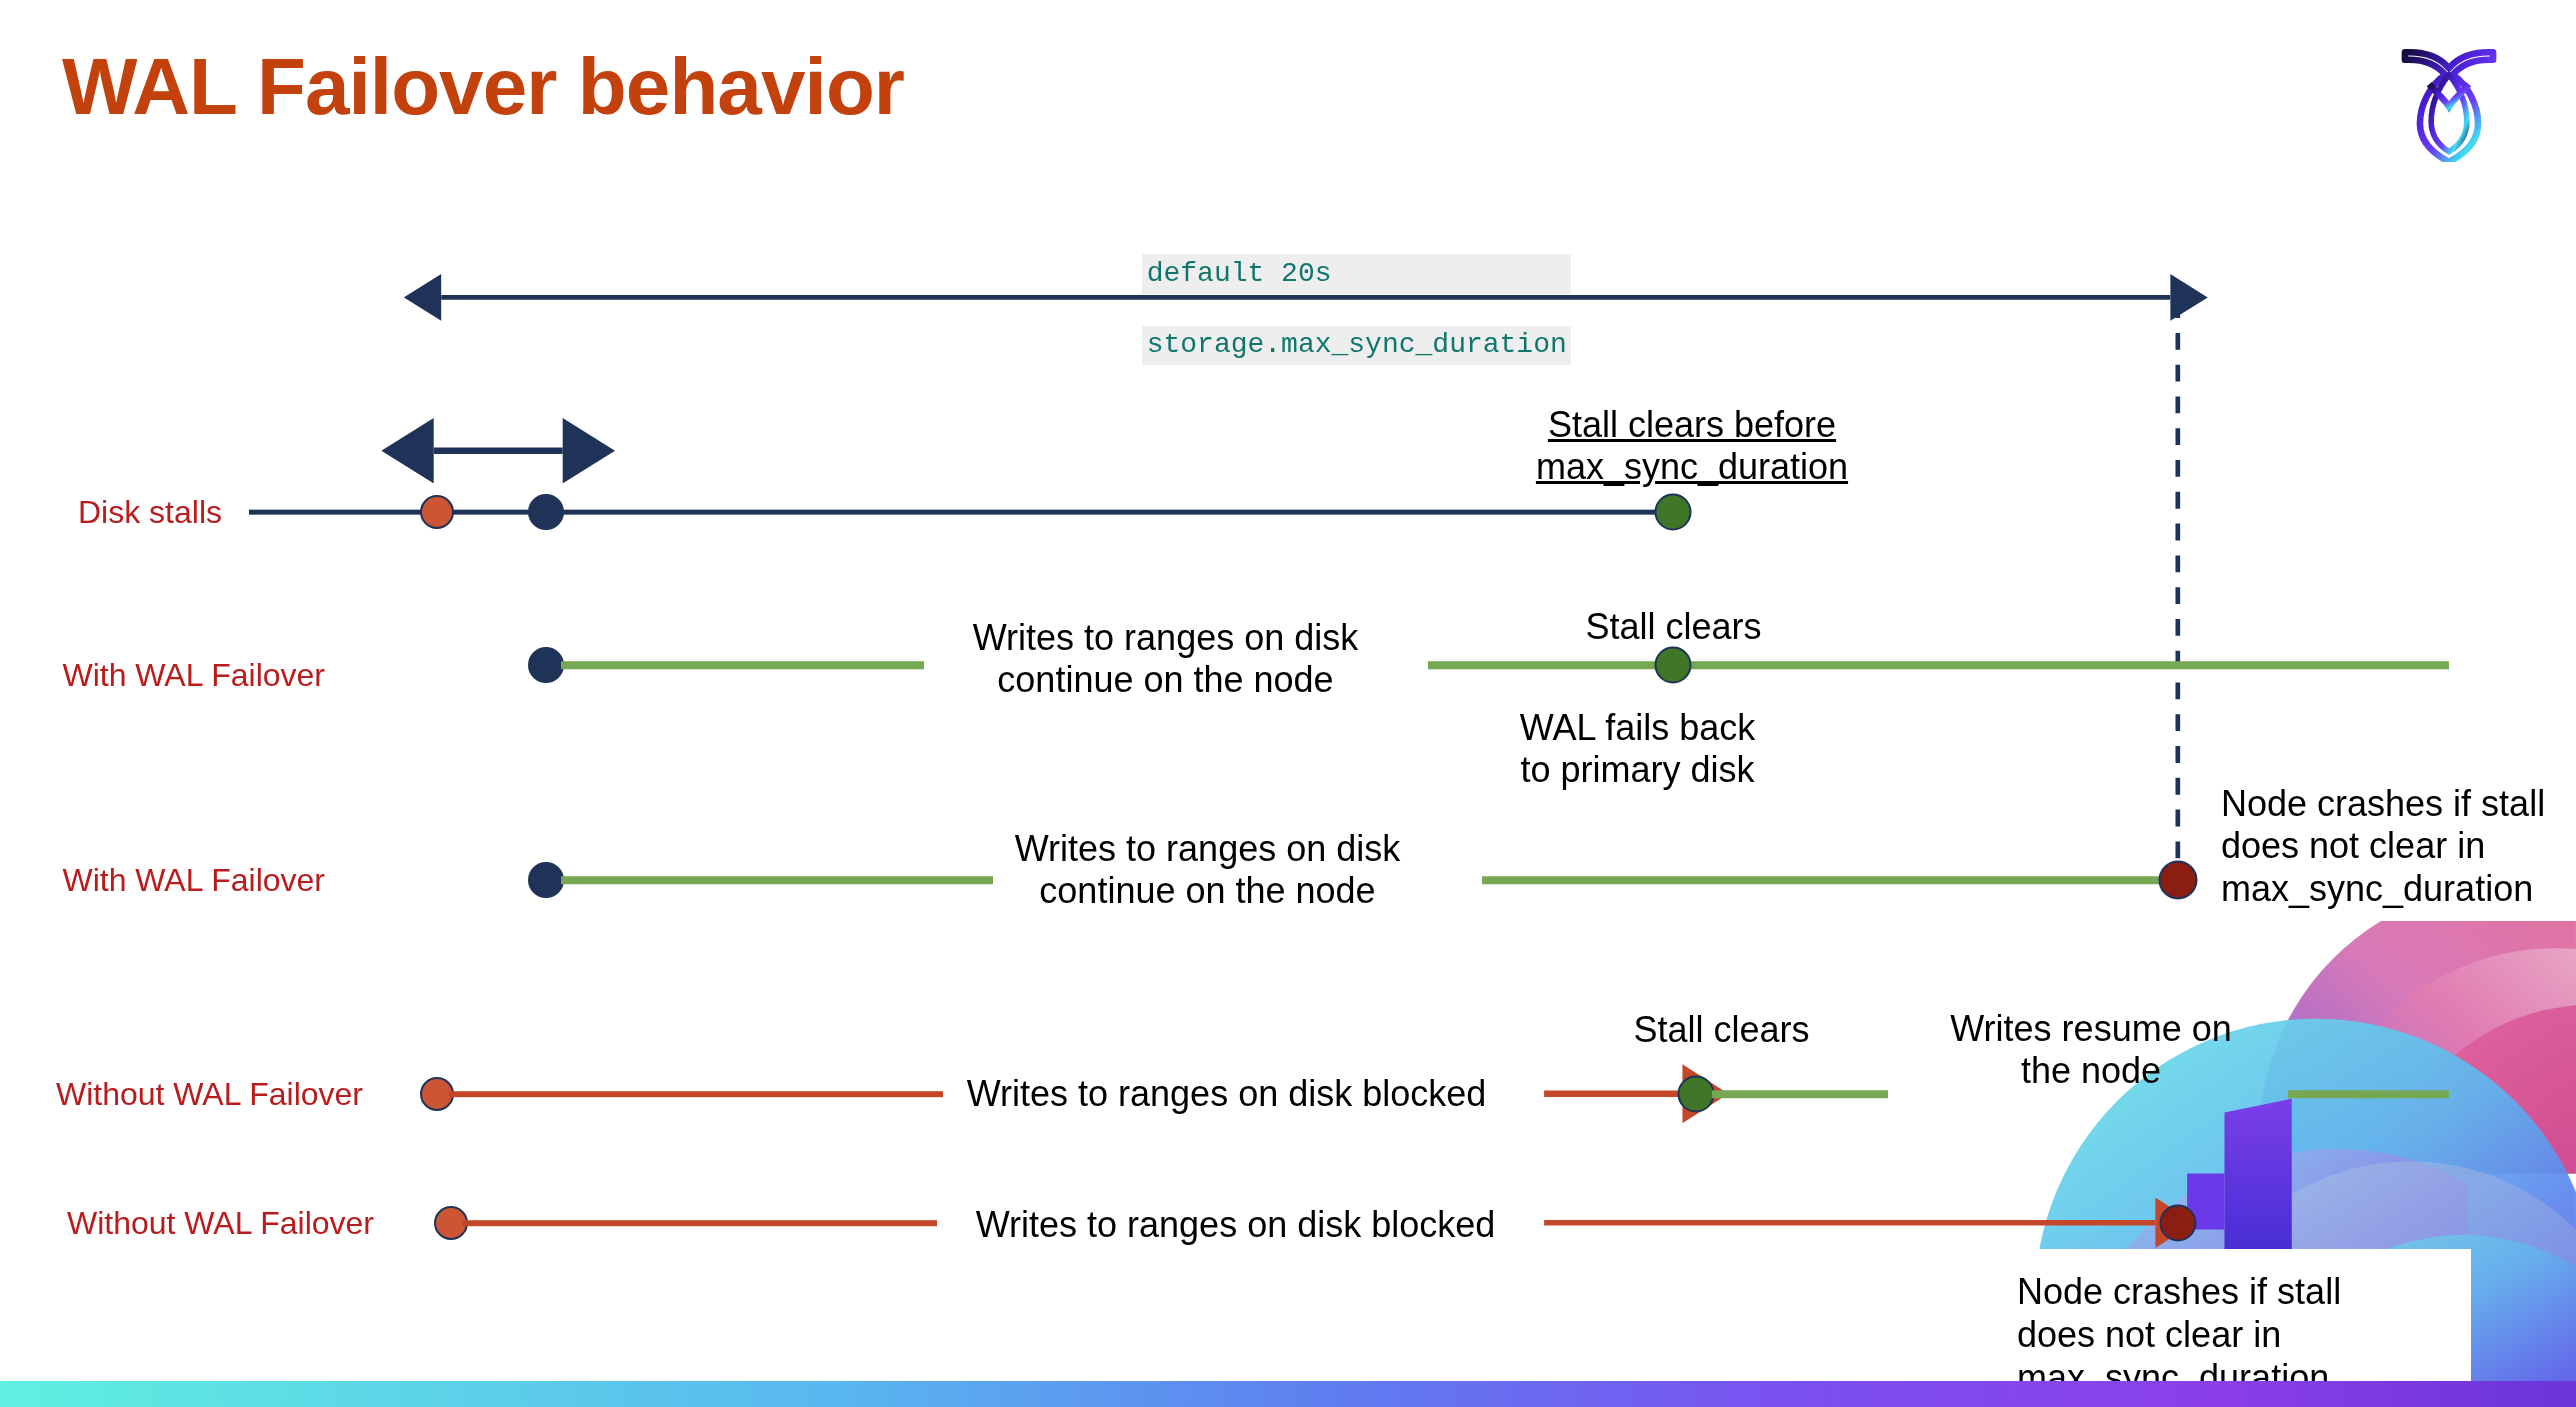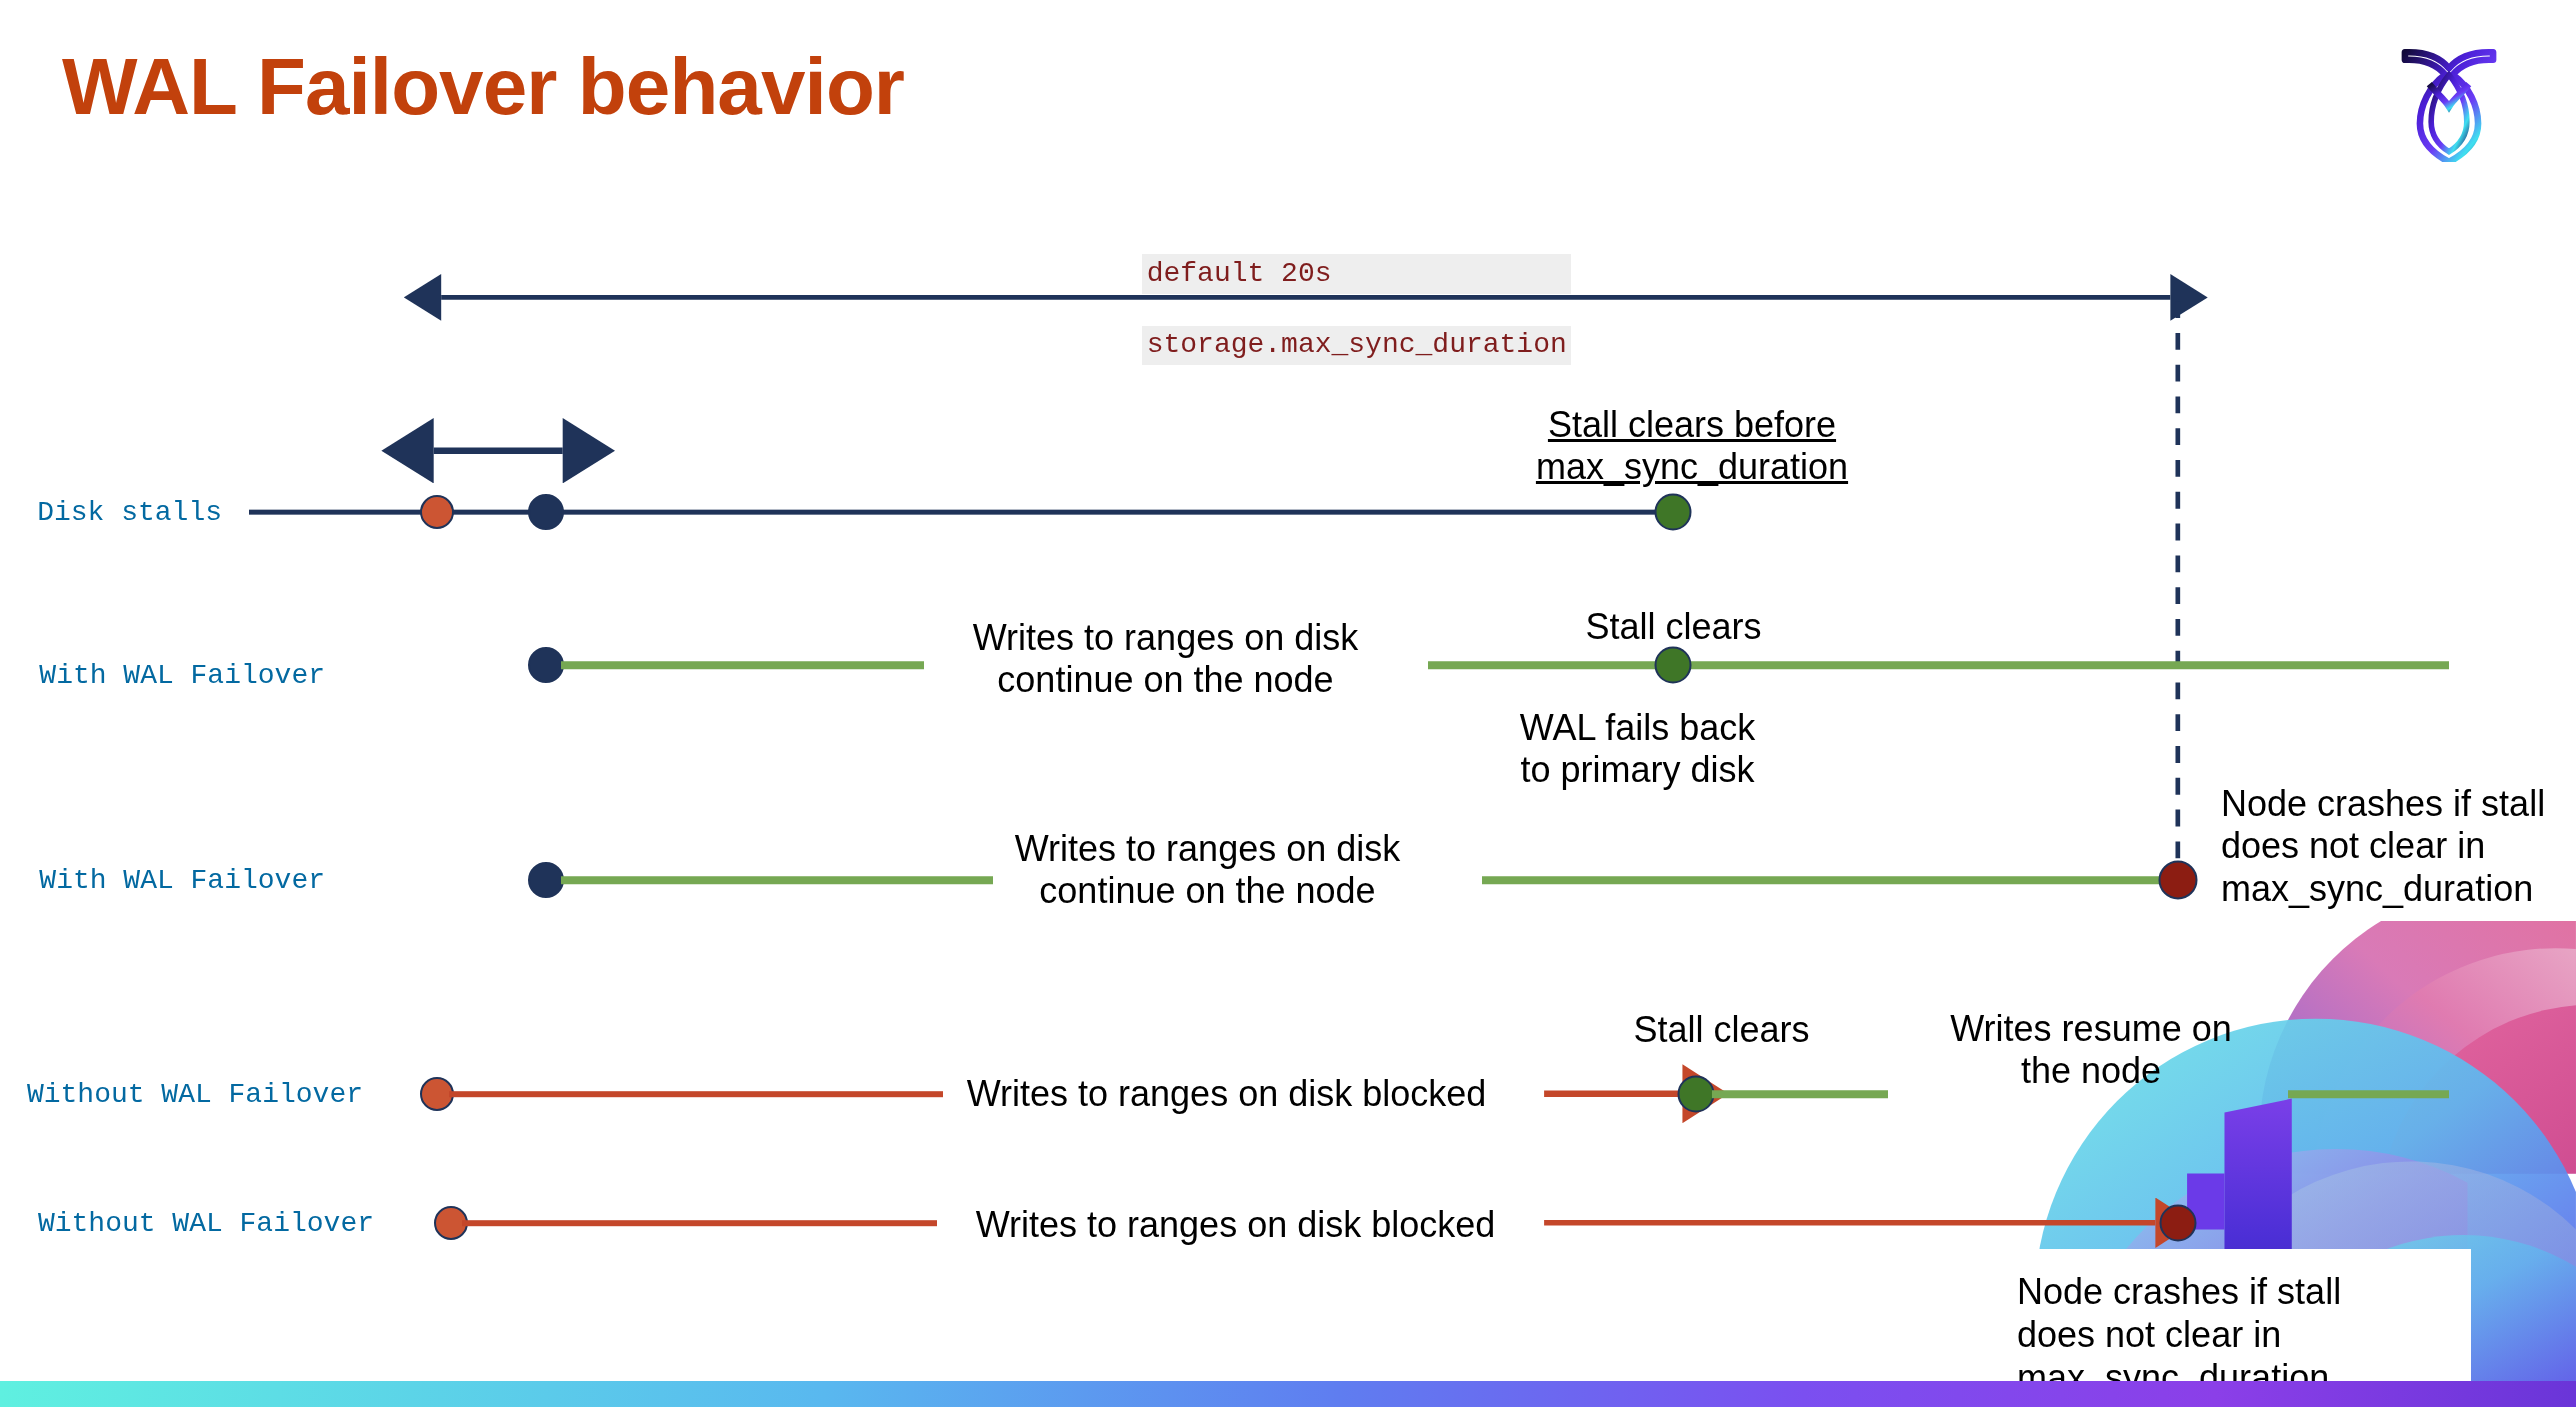--- a/index.html
+++ b/index.html
@@ -22,33 +22,32 @@
   
   .logo{position:absolute;left:2388px;top:26px;width:122px;height:136px;}
 
   
   .decor{position:absolute;left:1944px;top:921px;width:632px;height:487px;overflow:hidden;pointer-events:none;}
   .decor svg{position:absolute;left:0;top:0;}
 
   
   .code{
     font-family:"Liberation Mono", monospace;
-    background:#eeeeee;color:#7f1d1d;
+    background:#eeeeee;color:#0f766e;
     font-size:28px;line-height:1.35;
     padding:0.9px 4.7px;display:inline-block;white-space:nowrap;
   }
   .codeblock{position:absolute;}
   .codeblock .l1{display:block;margin-bottom:3.7px;}
   .codeblock .l2{display:block;margin-top:32px;}
 
   
   .lane-label{
-    position:absolute;font-size:28px;color:#0369a1;white-space:nowrap;
+    position:absolute;font-size:32px;color:#b91c1c;white-space:nowrap;
     transform:translateY(-50%);
-    font-family:Liberation Mono, monospace;
   }
   .line{position:absolute;transform:translateY(-50%);}
   .line.navy{background:#1f3359;height:4.7px;}
   .line.green{background:#76a853;height:7.5px;}
   .line.orange{background:#c4472a;height:5.6px;}
 
   .dot{
     position:absolute;border-radius:50%;
     border:2.8px solid #1f3359;
     transform:translate(-50%,-50%);

